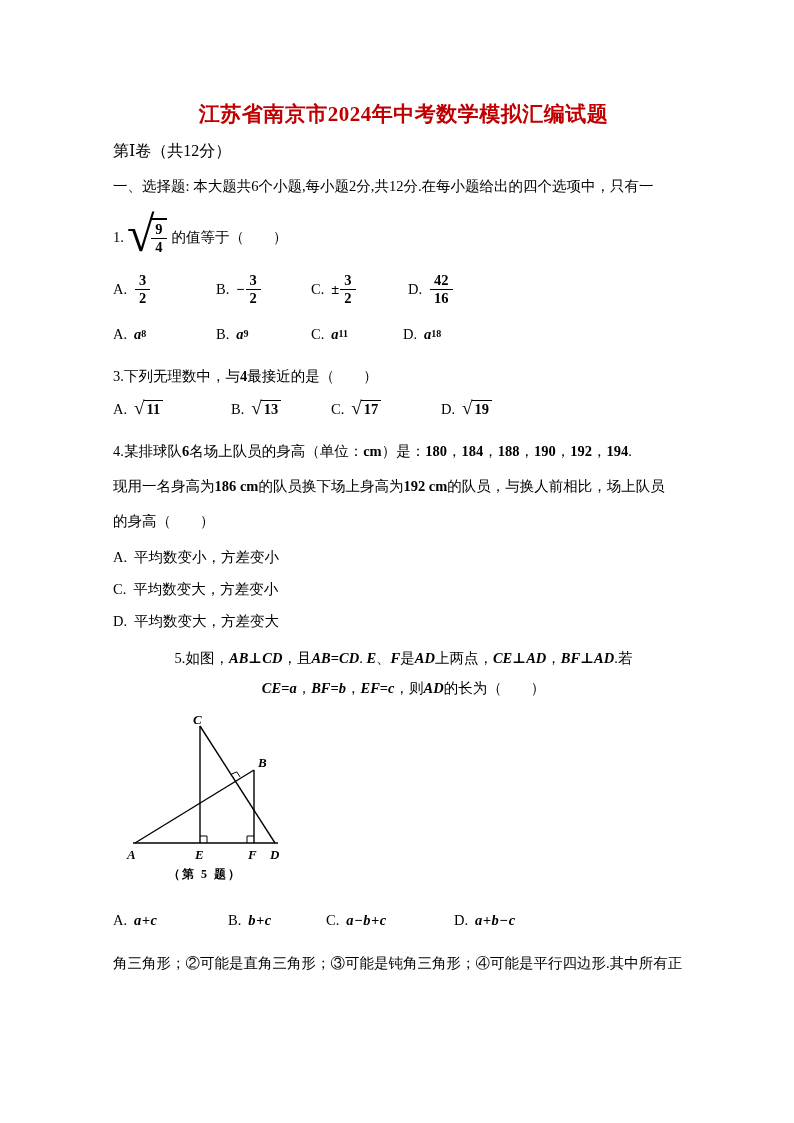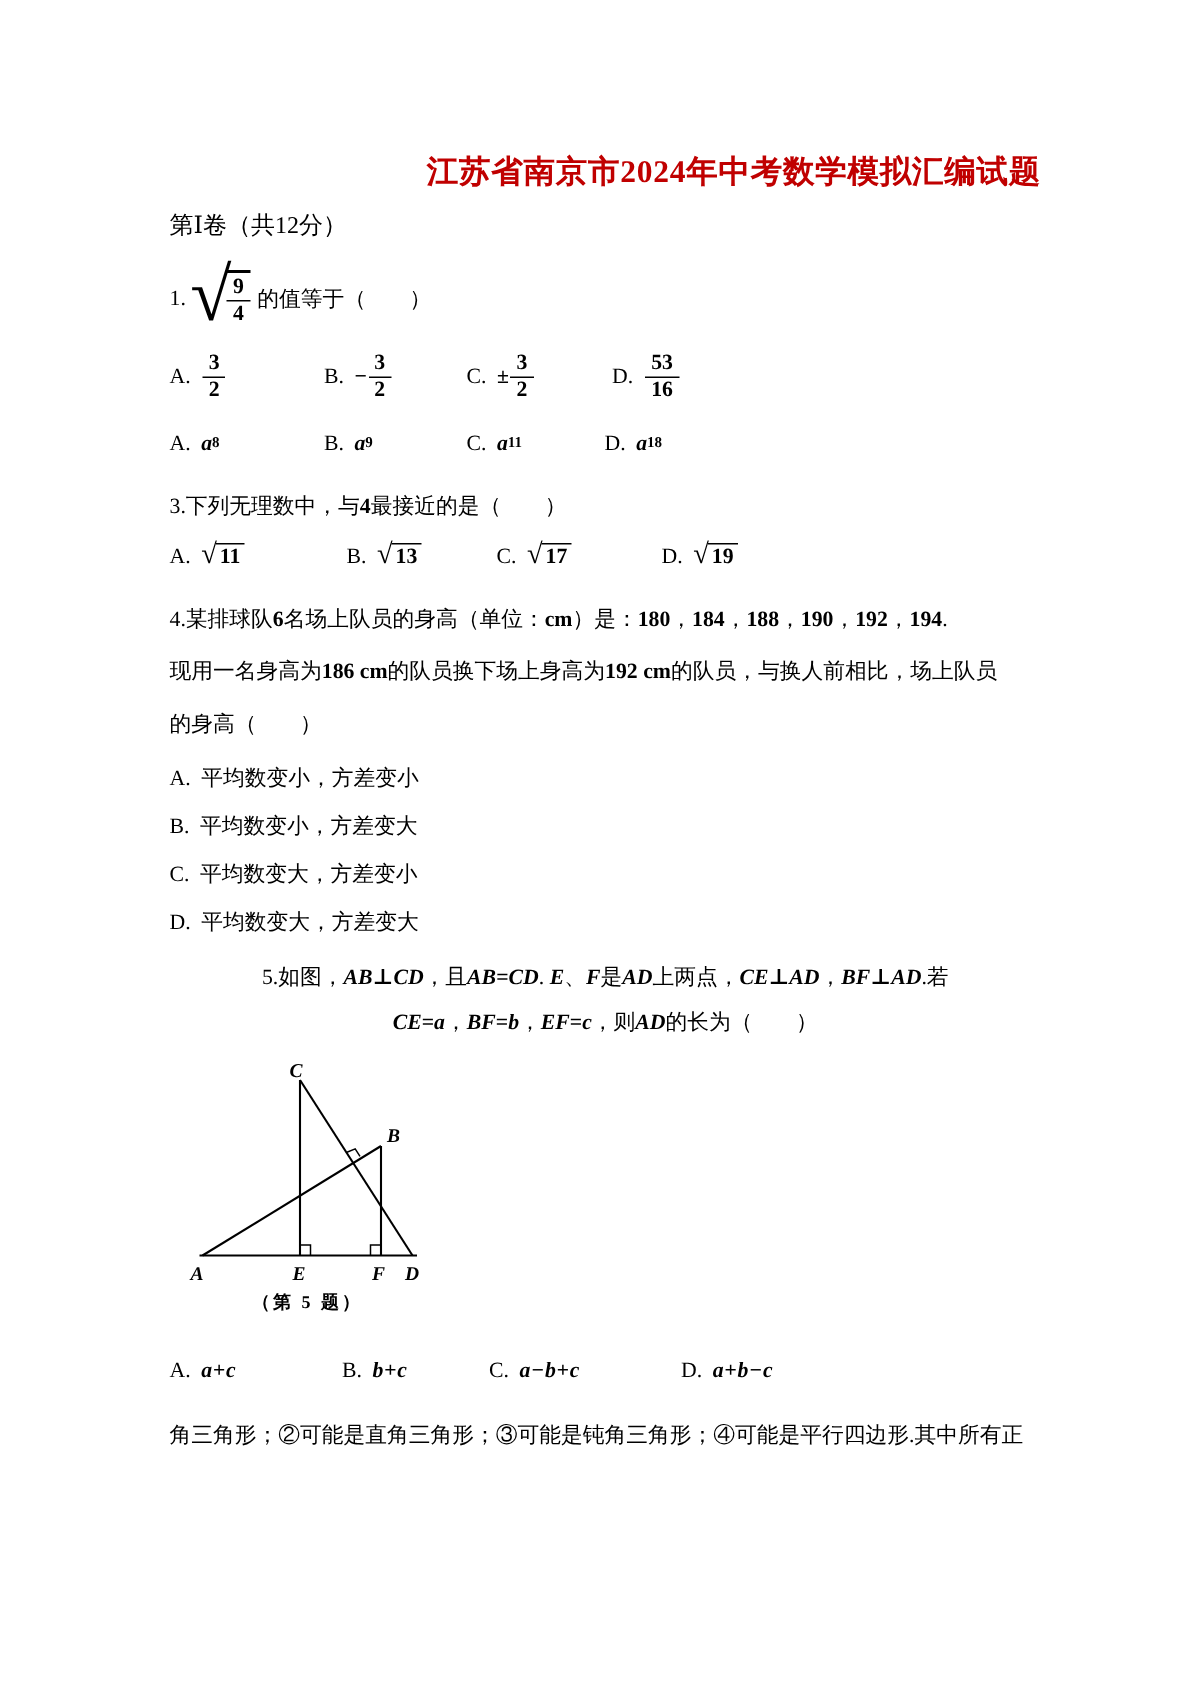--- a/index.html
+++ b/index.html
@@ -5,21 +5,21 @@
   html,body { margin:0; padding:0; background:#ffffff; }
   body {
     width:794px; height:1123px; overflow:hidden;
     font-family:"Liberation Serif","DejaVu Serif",serif;
     color:#000; font-size:14.5px;
   }
   .page { position:relative; width:794px; height:1123px; }
   .content { padding:0 100px 0 113px; }
 
   .doc-title {
-    margin-top:101px; text-align:right;
+    margin-top:101px; text-align:center;
     color:#c00000; font-weight:bold; font-size:21px; line-height:26px;
     letter-spacing:0.5px;
   }
   .doc-subtitle { margin-top:14px; font-size:16px; line-height:20px; }
 
   .tline { line-height:30px; white-space:nowrap; }
   .intro { margin-top:10px; }
 
   
   .seg-b { font-weight:bold; }
@@ -93,20 +93,21 @@
 </head>
 <body>
 
 <div class="page">
   <div class="content">
 
     <div class="doc-title">江苏省南京市2024年中考数学模拟汇编试题</div>
     <div class="doc-subtitle">第Ⅰ卷（共12分）</div>
 
     <div class="intro">
+      <div class="tline">一、选择题: 本大题共6个小题,每小题2分,共12分.在每小题给出的四个选项中，只有一</div>
     </div>
 
     <div class="q1-stem">
       <span>1.</span>
         <span class="bigroot">
           <span class="bigroot-sign">√</span>
           <span class="bigroot-body"><span class="frac"><span class="fnum">9</span><span class="fden">4</span></span></span>
         </span>
         <span>的值等于（　　）</span>
     </div>
@@ -132,21 +133,21 @@
           <span class="msign">±</span>
           <span class="frac">
             <span class="fnum">3</span>
             <span class="fden">2</span>
           </span>
         </span>
       <span class="opt">
           <span class="opt-label">D.</span>
           <span class="msign"></span>
           <span class="frac">
-            <span class="fnum">53</span>
+            <span class="fnum">42</span>
             <span class="fden">16</span>
           </span>
         </span>
     </div>
 
     <div class="opt-row q2-opts">
       <span class="opt">
           <span class="opt-label">A.</span>
           <span class="mvar">a</span>
           <sup class="msup">8</sup>
@@ -200,21 +201,20 @@
         </span>
     </div>
 
     <div class="q4">
       <div class="tline"><span>4.某排球队</span><span class="seg-b">6</span><span>名场上队员的身高（单位：</span><span class="seg-b">cm</span><span>）是：</span><span class="seg-b">180</span><span>，</span><span class="seg-b">184</span><span>，</span><span class="seg-b">188</span><span>，</span><span class="seg-b">190</span><span>，</span><span class="seg-b">192</span><span>，</span><span class="seg-b">194</span><span>.</span></div>
       <div class="tline"><span>现用一名身高为</span><span class="seg-b">186 cm</span><span>的队员换下场上身高为</span><span class="seg-b">192 cm</span><span>的队员，与换人前相比，场上队员</span></div>
       <div class="tline"><span>的身高（　　）</span></div>
       <div class="q4-opts">
         <div class="row">
           <span class="opt"><span class="opt-label">A.</span><span>平均数变小，方差变小</span></span>
-          <span class="opt"><span class="opt-label">B.</span><span>平均数变小，方差变大</span></span>
         </div>
         <div class="row">
           <span class="opt"><span class="opt-label">C.</span><span>平均数变大，方差变小</span></span>
           <span class="opt"><span class="opt-label">D.</span><span>平均数变大，方差变大</span></span>
         </div>
       </div>
     </div>
 
     <div class="q5">
       <div class="tline"><span>5.如图，</span><span class="seg-m">AB</span><span class="seg-b">⊥</span><span class="seg-m">CD</span><span>，且</span><span class="seg-m">AB</span><span class="seg-b">=</span><span class="seg-m">CD</span><span>. </span><span class="seg-m">E</span><span>、</span><span class="seg-m">F</span><span>是</span><span class="seg-m">AD</span><span>上两点，</span><span class="seg-m">CE</span><span class="seg-b">⊥</span><span class="seg-m">AD</span><span>，</span><span class="seg-m">BF</span><span class="seg-b">⊥</span><span class="seg-m">AD</span><span>.若</span></div>

